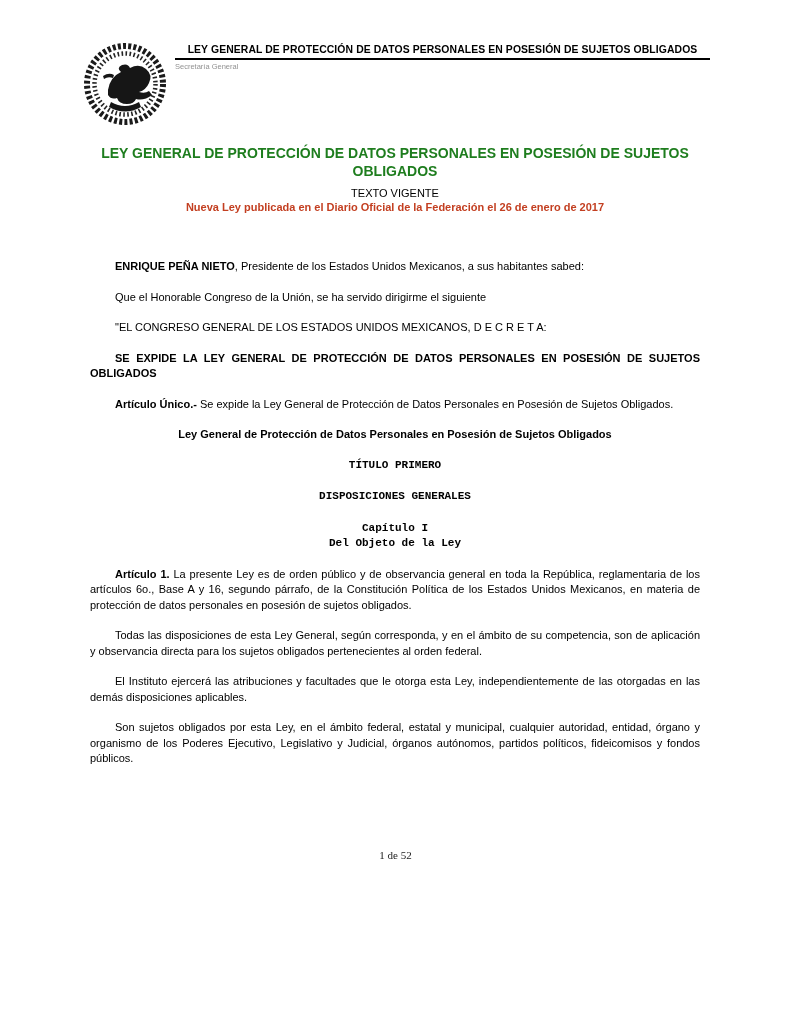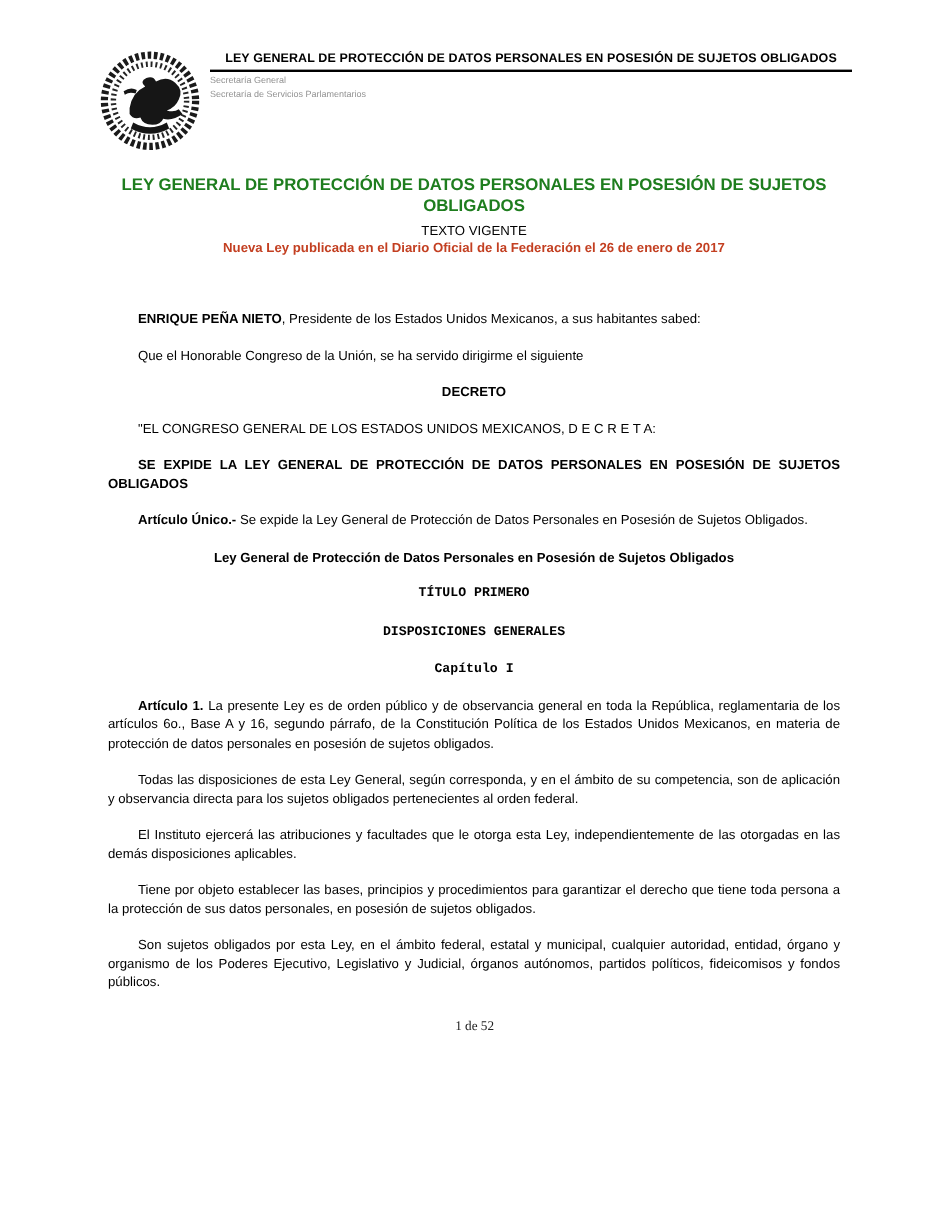--- a/index.html
+++ b/index.html
@@ -112,61 +112,59 @@
 
         <path d="M33 50 q2 -13 13 -18 q-5 -4 1 -7 q6 -2 8 3 q9 -5 16 1 q7 6 3 14 q-3 7 -10 9 q6 2 10 -1 l3 4 q-8 6 -16 4 q-2 5 -9 5 q-8 0 -10 -6 q-6 2 -9 -3 z" fill="#161616"></path>
 
         <path d="M28 36 q6 -4 11 -1 l-1 3 q-5 -2 -9 1 z" fill="#161616"></path>
 
         <path d="M36 62 q14 8 28 0 l2 5 q-16 9 -32 0 z" fill="#161616"></path>
       </svg>
       <div class="header-text">
         <div class="header-title">LEY GENERAL DE PROTECCIÓN DE DATOS PERSONALES EN POSESIÓN DE SUJETOS OBLIGADOS</div>
         <div class="secretariat">Secretaría General</div>
-        <div class="secretariat">Secretaría de Servicios Parlamentarios</div>
       </div>
     </div>
 
     <div class="law-title" style="color:#1E7D1E">LEY GENERAL DE PROTECCIÓN DE DATOS PERSONALES EN POSESIÓN DE SUJETOS OBLIGADOS</div>
     <div class="status-line">TEXTO VIGENTE</div>
     <div class="publication-line" style="color:#C33F21">Nueva Ley publicada en el Diario Oficial de la Federación el 26 de enero de 2017</div>
 
     <div class="doc-body">
 
 
       <p><b class="bold">ENRIQUE PEÑA NIETO</b><span>, Presidente de los Estados Unidos Mexicanos, a sus habitantes sabed:</span></p>
 
       <p>Que el Honorable Congreso de la Unión, se ha servido dirigirme el siguiente</p>
 
-      <p class="center bold">DECRETO</p>
 
       <p>"EL CONGRESO GENERAL DE LOS ESTADOS UNIDOS MEXICANOS, D E C R E T A:</p>
 
       <p class="bold">SE EXPIDE LA LEY GENERAL DE PROTECCIÓN DE DATOS PERSONALES EN POSESIÓN DE SUJETOS OBLIGADOS</p>
 
       <p><b class="bold">Artículo Único.-</b><span> Se expide la Ley General de Protección de Datos Personales en Posesión de Sujetos Obligados.</span></p>
 
       <p class="center bold">Ley General de Protección de Datos Personales en Posesión de Sujetos Obligados</p>
 
       <div class="heading-group">
         <p class="center bold" style="margin:0">TÍTULO PRIMERO</p>
         <p class="center bold" style="margin:16px">DISPOSICIONES GENERALES</p>
       </div>
 
       <div class="heading-group">
         <p class="center bold" style="margin:0">Capítulo I</p>
+        <p class="center bold" style="margin:0">Del Objeto de la Ley</p>
       </div>
 
       <p><b class="bold">Artículo 1.</b><span> La presente Ley es de orden público y de observancia general en toda la República, reglamentaria de los artículos 6o., Base A y 16, segundo párrafo, de la Constitución Política de los Estados Unidos Mexicanos, en materia de protección de datos personales en posesión de sujetos obligados.</span></p>
 
       <p>Todas las disposiciones de esta Ley General, según corresponda, y en el ámbito de su competencia, son de aplicación y observancia directa para los sujetos obligados pertenecientes al orden federal.</p>
 
       <p>El Instituto ejercerá las atribuciones y facultades que le otorga esta Ley, independientemente de las otorgadas en las demás disposiciones aplicables.</p>
 
-      <p>Tiene por objeto establecer las bases, principios y procedimientos para garantizar el derecho que tiene toda persona a la protección de sus datos personales, en posesión de sujetos obligados.</p>
 
       <p>Son sujetos obligados por esta Ley, en el ámbito federal, estatal y municipal, cualquier autoridad, entidad, órgano y organismo de los Poderes Ejecutivo, Legislativo y Judicial, órganos autónomos, partidos políticos, fideicomisos y fondos públicos.</p>
 
     </div>
   </div>
 
   <div class="footer">1 de 52</div>
 </div>
 
 </body></html>

